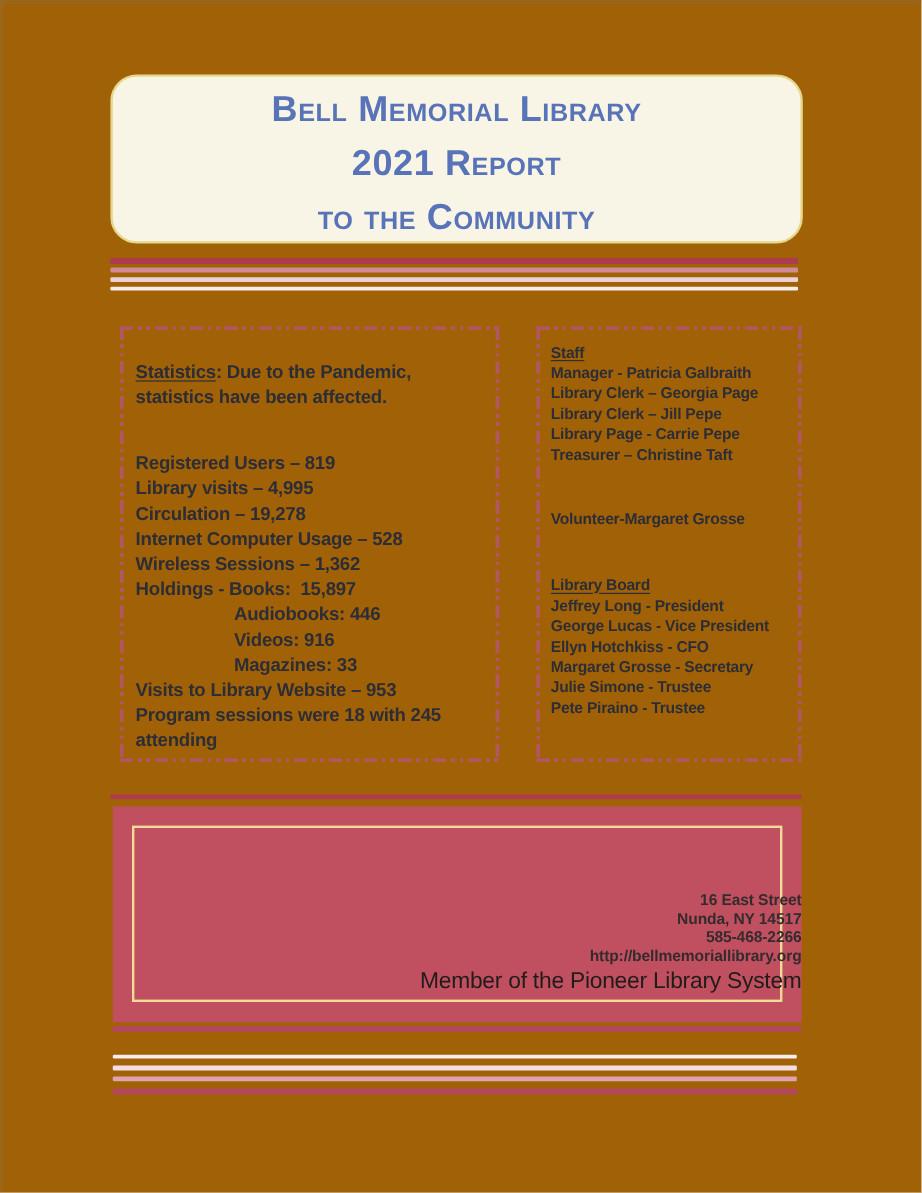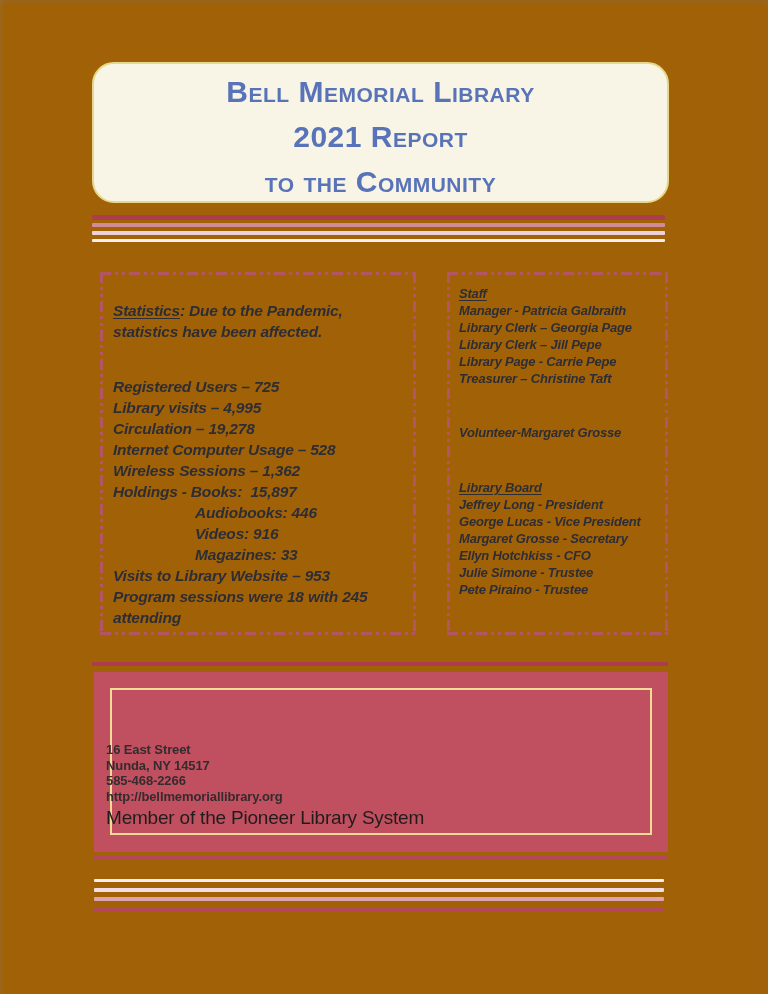--- a/index.html
+++ b/index.html
@@ -46,41 +46,40 @@
       repeating-linear-gradient(to right, var(--dash,#b25663) 0 11px, transparent 11px 15px, var(--dash,#b25663) 15px 18px, transparent 18px 22px, var(--dash,#b25663) 22px 25px, transparent 25px 29px) left top / 100% 3px no-repeat,
       repeating-linear-gradient(to right, var(--dash,#b25663) 0 11px, transparent 11px 15px, var(--dash,#b25663) 15px 18px, transparent 18px 22px, var(--dash,#b25663) 22px 25px, transparent 25px 29px) left bottom / 100% 3px no-repeat,
       repeating-linear-gradient(to bottom, var(--dash,#b25663) 0 11px, transparent 11px 15px, var(--dash,#b25663) 15px 18px, transparent 18px 22px, var(--dash,#b25663) 22px 25px, transparent 25px 29px) left top / 3px 100% no-repeat,
       repeating-linear-gradient(to bottom, var(--dash,#b25663) 0 11px, transparent 11px 15px, var(--dash,#b25663) 15px 18px, transparent 18px 22px, var(--dash,#b25663) 22px 25px, transparent 25px 29px) right top / 3px 100% no-repeat;
     color:var(--ink,#2d2d35);
   }
   .stats-box{left:100px;top:272px;width:316px;height:363px;padding:28px 12px 0 13px;
     font-size:15.5px;font-weight:bold;line-height:21px;letter-spacing:-0.2px;}
   .staff-box{left:447px;top:272px;width:221px;height:363px;padding:13px 8px 0 12px;
     font-size:13px;font-weight:bold;line-height:17px;letter-spacing:-0.2px;}
-  .line{white-space:pre-wrap;font-style:italic;}
+  .line{white-space:pre-wrap;}
   .indent{padding-left:82px;}
   .u{text-decoration:underline;text-underline-offset:2px;}
   .sp34{height:34px;}
   .sp37{height:37px;}
   .sp38{height:38px;}
 
   
   .footer-box{
     position:absolute;left:94px;top:672px;width:574px;height:180px;box-sizing:border-box;
     background:var(--redBox,#c05060);
   }
   .footer-inner-border{
     position:absolute;left:16px;top:16px;right:16px;bottom:17px;
     border:2px solid var(--goldInner,#f1db97);
     pointer-events:none;
   }
   .footer-content{
-    position:absolute;left:0;top:70px;width:100%;text-align:left;
+    position:absolute;left:0;top:70px;width:100%;text-align:right;
     color:var(--footerInk,#342b2d);
-    margin-left:12px;
   }
   .footer-small{font-size:13px;font-weight:bold;line-height:15.5px;letter-spacing:-0.1px;}
   .footer-big{font-size:19px;font-weight:normal;line-height:24px;margin-top:2px;color:var(--footerBigInk,#211c1b);letter-spacing:-0.2px;}
 </style>
 </head>
 <body>
 
 <div class="page">
 
   <div class="header-box">
@@ -92,21 +91,21 @@
   <div class="top-stripes">
     <div class="stripe s1"></div>
     <div class="stripe s2"></div>
     <div class="stripe s3"></div>
     <div class="stripe s4"></div>
   </div>
 
   <div class="dashed stats-box">
     <div class="line"><span class="u">Statistics</span><span>: Due to the Pandemic, statistics have been affected.</span></div>
     <div class="sp34"></div>
-    <div class="line">Registered Users – 725</div>
+    <div class="line">Registered Users – 819</div>
     <div class="line">Library visits – 4,995</div>
     <div class="line">Circulation – 19,278</div>
     <div class="line">Internet Computer Usage – 528</div>
     <div class="line">Wireless Sessions – 1,362</div>
     <div class="line">Holdings - Books:  15,897</div>
     <div class="line indent">Audiobooks: 446</div>
     <div class="line indent">Videos: 916</div>
     <div class="line indent">Magazines: 33</div>
     <div class="line">Visits to Library Website – 953</div>
     <div class="line">Program sessions were 18 with 245 attending</div>
@@ -118,22 +117,22 @@
     <div class="line">Library Clerk – Georgia Page</div>
     <div class="line">Library Clerk – Jill Pepe</div>
     <div class="line">Library Page - Carrie Pepe</div>
     <div class="line">Treasurer – Christine Taft</div>
     <div class="sp37"></div>
     <div class="line">Volunteer-Margaret Grosse</div>
     <div class="sp38"></div>
     <div class="line u">Library Board</div>
     <div class="line">Jeffrey Long - President</div>
     <div class="line">George Lucas - Vice President</div>
+    <div class="line">Ellyn Hotchkiss - CFO</div>
     <div class="line">Margaret Grosse - Secretary</div>
-    <div class="line">Ellyn Hotchkiss - CFO</div>
     <div class="line">Julie Simone - Trustee</div>
     <div class="line">Pete Piraino - Trustee</div>
   </div>
 
   <div class="pre-footer-stripe"></div>
 
   <div class="footer-box">
     <div class="footer-inner-border"></div>
     <div class="footer-content">
       <div class="footer-small">16 East Street</div>

